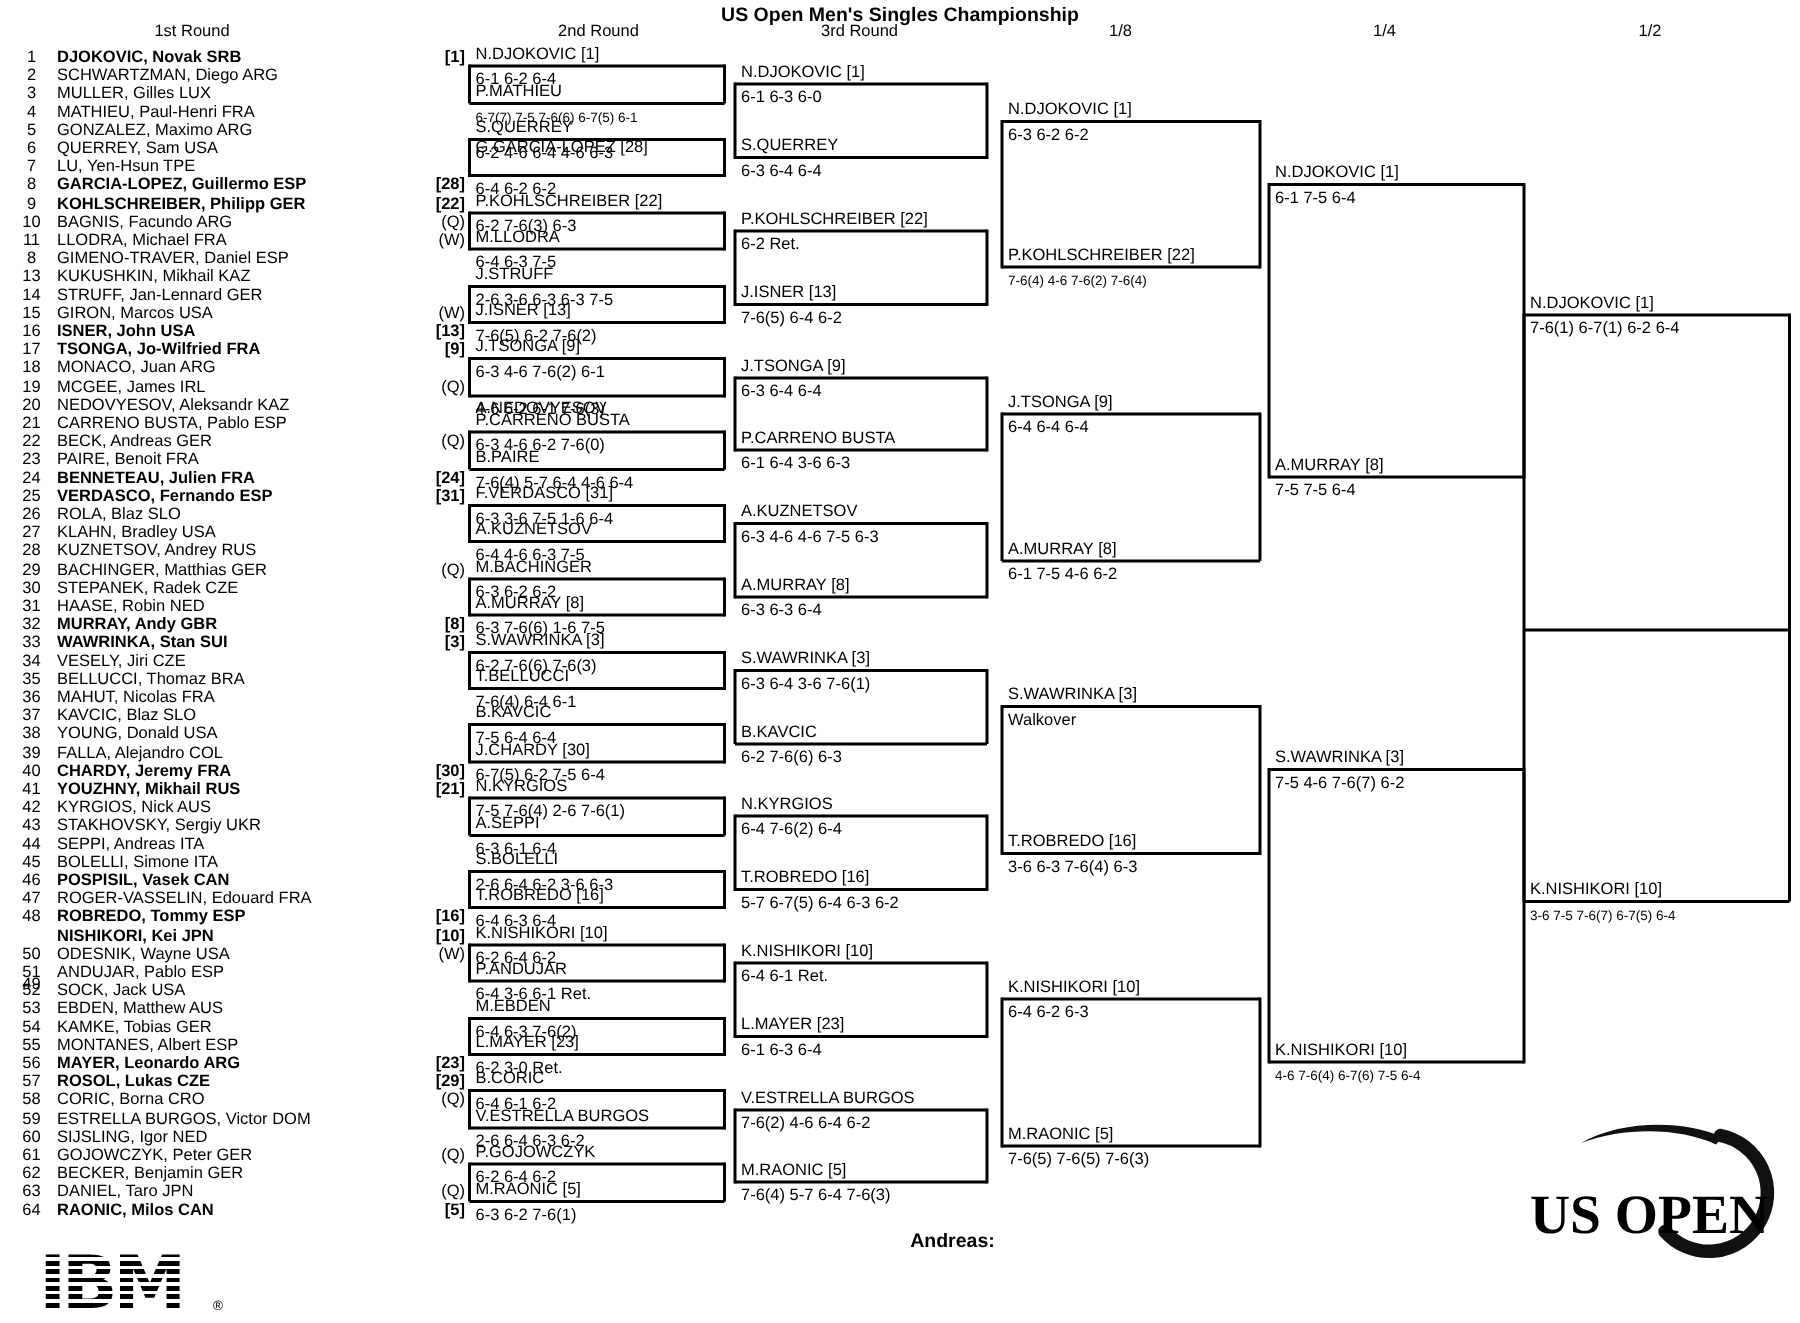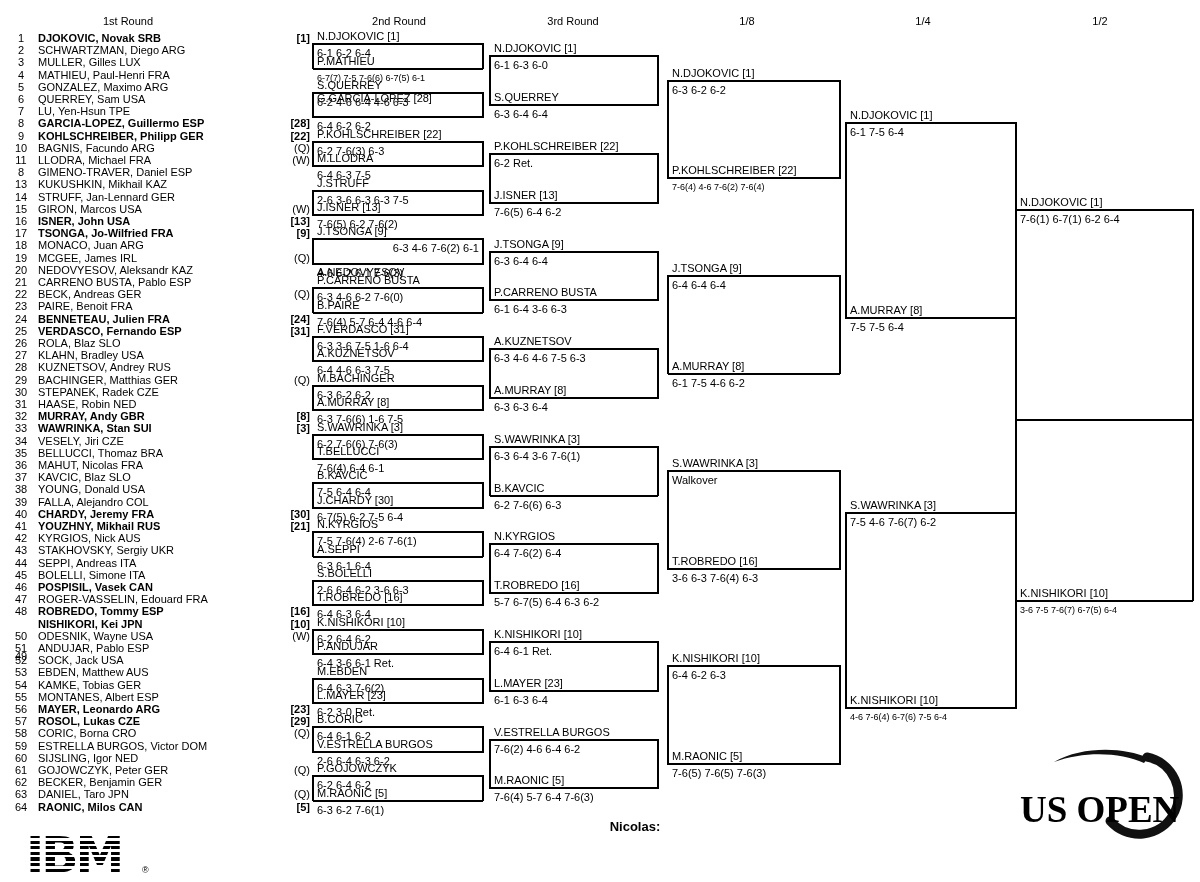--- a/index.html
+++ b/index.html
@@ -26,22 +26,23 @@
   .ibm-stripes{position:absolute;left:0;top:0;width:120px;height:42px;
 length:0;
             background:repeating-linear-gradient(to bottom,transparent 0 3.2px,#fff 3.2px 5.6px);}
   .ibm-reg{position:absolute;left:116px;top:30px;font-size:9px;}
   .usopen{position:absolute;left:1020px;top:746px;}
 </style>
 </head>
 <body>
 
 <div class="sheet" id="sheet">
+  <div class="title">US Open Men's Singles Championship</div>
 
-  <div class="champion">Nicolas:</div>
+  <div class="champion">Andreas:</div>
 
   <div class="ibm">
     <span class="ibm-word">IBM</span>
     <span class="ibm-stripes"></span>
     <span class="ibm-reg">®</span>
   </div>
 
   <svg class="usopen" width="178" height="94" viewBox="0 0 178 94">
     <path d="M128,12 C104,1 62,0 34,16 C64,5 100,6 124,17 Z" fill="#111"></path>
     <path d="M127,11 a 39,39 0 1 1 -37,64" fill="none" stroke="#111" stroke-width="9" stroke-linecap="round"></path>
@@ -226,21 +227,21 @@
     <div class="bname" style="left: 317px; top: 151.1px; width: 162px;">M.LLODRA</div>
     <div class="score" style="left: 317px; top: 169.1px; width: 162px;">6-4 6-3 7-5</div>
     <div class="hline" style="left: 313px; top: 189.5px; width: 170px;"></div>
     <div class="bname" style="left: 317px; top: 175.5px; width: 162px;">J.STRUFF</div>
     <div class="score" style="left: 317px; top: 193.5px; width: 162px;">2-6 3-6 6-3 6-3 7-5</div>
     <div class="hline" style="left: 313px; top: 213.9px; width: 170px;"></div>
     <div class="bname" style="left: 317px; top: 199.9px; width: 162px;">J.ISNER [13]</div>
     <div class="score" style="left: 317px; top: 217.9px; width: 162px;">7-6(5) 6-2 7-6(2)</div>
     <div class="hline" style="left: 313px; top: 238.3px; width: 170px;"></div>
     <div class="bname" style="left: 317px; top: 224.3px; width: 162px;">J.TSONGA [9]</div>
-    <div class="score" style="left: 317px; top: 242.3px; width: 162px; text-align: right;">6-3 4-6 7-6(2) 6-1</div>
+    <div class="score" style="left: 317px; top: 242.3px; width: 162px;">6-3 4-6 7-6(2) 6-1</div>
     <div class="hline" style="left: 313px; top: 262.7px; width: 170px;"></div>
     <div class="bname" style="left: 317px; top: 248.7px; width: 162px; margin-top: 16px;">A.NEDOVYESOV</div>
     <div class="score" style="left: 317px; top: 266.7px; width: 162px;">4-6 6-2 6-1 7-6(3)</div>
     <div class="hline" style="left: 313px; top: 287.1px; width: 170px;"></div>
     <div class="bname" style="left: 317px; top: 273.1px; width: 162px;">P.CARRENO BUSTA</div>
     <div class="score" style="left: 317px; top: 291.1px; width: 162px;">6-3 4-6 6-2 7-6(0)</div>
     <div class="hline" style="left: 313px; top: 311.5px; width: 170px;"></div>
     <div class="bname" style="left: 317px; top: 297.5px; width: 162px;">B.PAIRE</div>
     <div class="score" style="left: 317px; top: 315.5px; width: 162px;">7-6(4) 5-7 6-4 4-6 6-4</div>
     <div class="hline" style="left: 313px; top: 335.9px; width: 170px;"></div>

